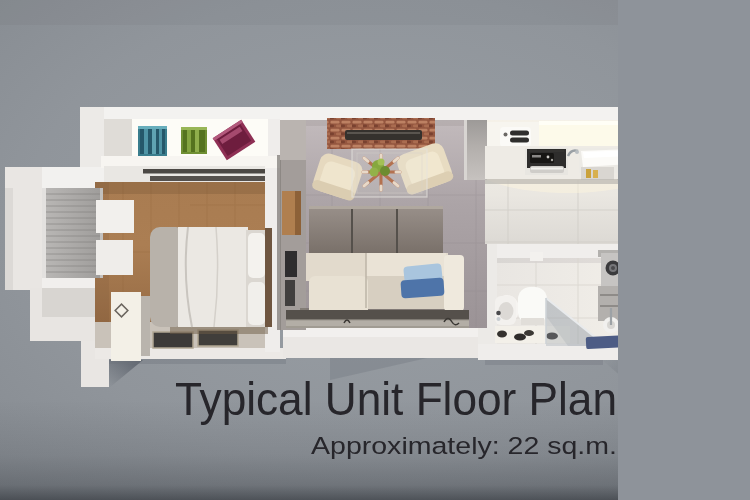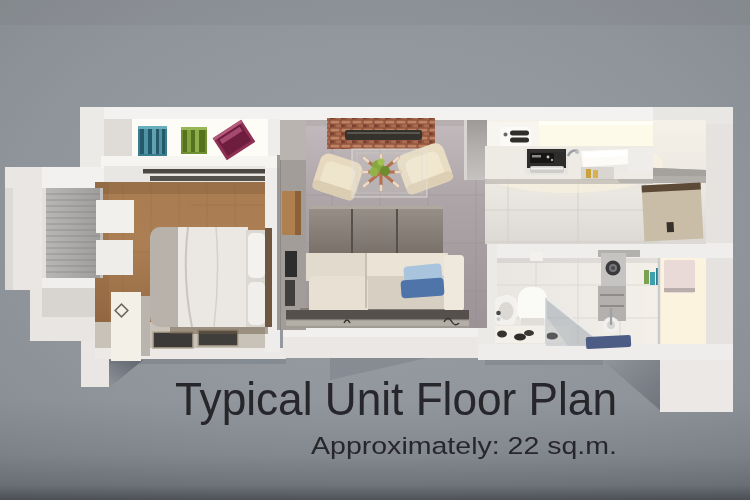--- a/index.html
+++ b/index.html
@@ -1,16 +1,16 @@
 <!DOCTYPE html>
 <html><head>
 <meta charset="utf-8">
 <style>
   html,body{margin:0;padding:0;background:#8e939a;}
-  #stage{width:750px;height:500px;position:relative;overflow:hidden;}
+  #stage{width:618px;height:500px;position:relative;overflow:hidden;}
   svg{display:block;}
   text{font-family:"Liberation Sans", sans-serif;}
 </style>
 </head>
 <body>
 <div id="stage">
 <svg width="750" height="500" viewBox="0 0 750 500" xmlns="http://www.w3.org/2000/svg">
 <defs>
   <radialGradient id="bgGrad" cx="50%" cy="45%" r="78%">
     <stop offset="0%" stop-color="#999fa5"></stop>

